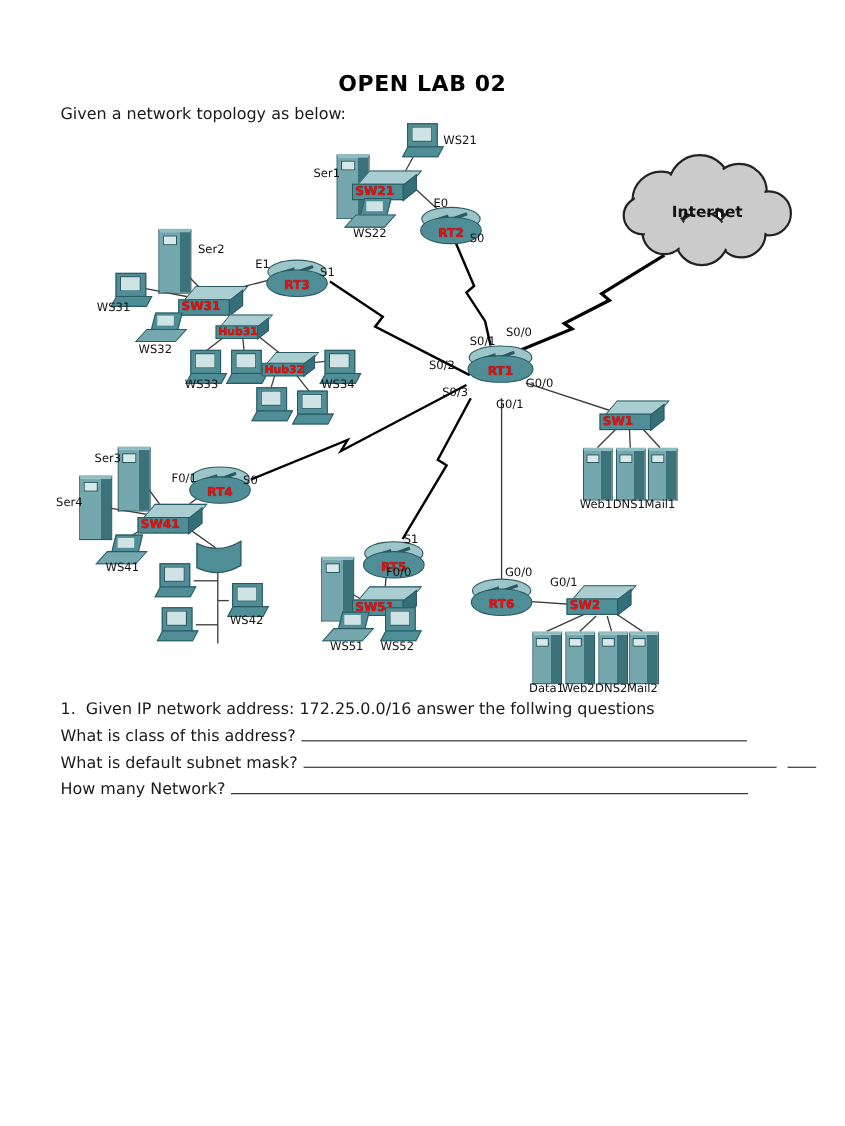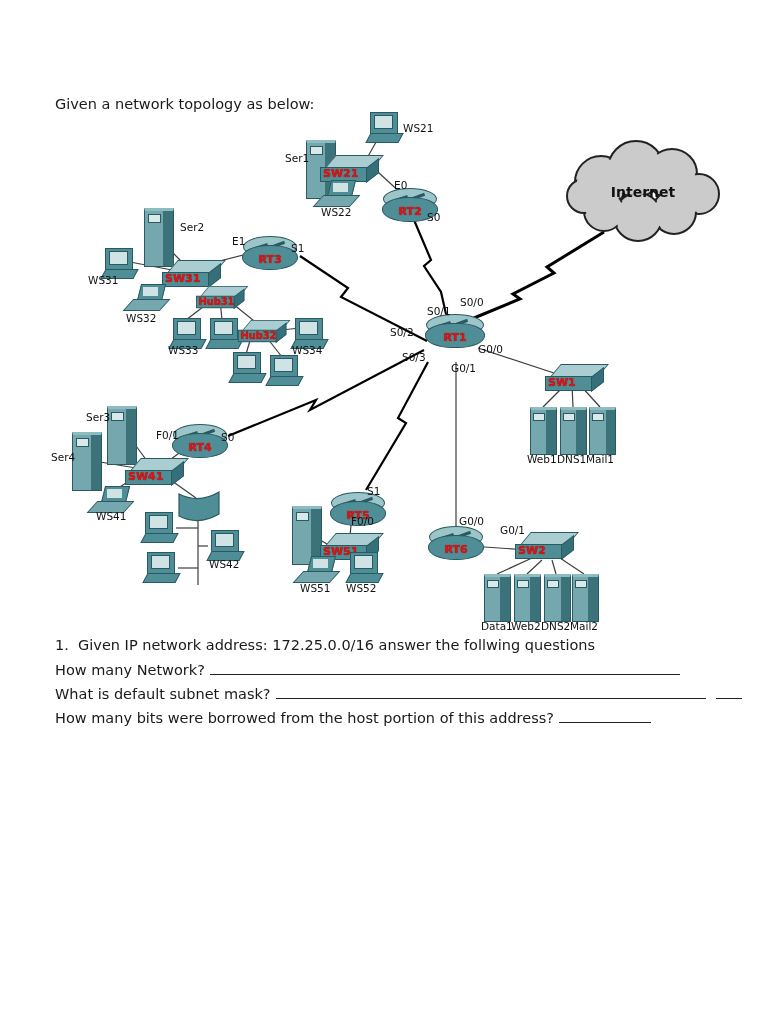--- a/index.html
+++ b/index.html
@@ -60,20 +60,21 @@
           border:1px solid #2a5a61;transform:skewX(-14deg);}
   .lt .si{position:absolute;left:15px;top:3px;width:15px;height:9px;background:#cfe3e4;}
   .lt .kb{position:absolute;left:0;top:15px;width:35px;height:10px;background:#74a8ae;
           border:1px solid #2a5a61;transform:skewX(-42deg);}
 </style>
 </head>
 <body>
 
 <div id="page">
 
+  <div class="title">OPEN LAB 02</div>
   <div class="intro">Given a network topology as below:</div>
 
   <svg class="links" width="768" height="1024" viewBox="0 0 768 1024">
     <g stroke="#3d3d3d" stroke-width="1.2" fill="none">
       <line x1="322" y1="170" x2="360" y2="170"></line>
       <line x1="380" y1="135" x2="366" y2="160"></line>
       <line x1="340" y1="188" x2="358" y2="168"></line>
       <line x1="378" y1="172" x2="404" y2="196"></line>
       <line x1="160" y1="240" x2="188" y2="268"></line>
       <line x1="130" y1="262" x2="172" y2="270"></line>
@@ -369,18 +370,18 @@
   <div class="dev rsv" style="left:514px;top:574px"></div>
   <div class="dev rsv" style="left:544px;top:574px"></div>
   <div class="dev rsv" style="left:572px;top:574px"></div>
   <span class="dlabel" style="left:481px;top:620px">Data1</span>
   <span class="dlabel" style="left:511px;top:620px">Web2</span>
   <span class="dlabel" style="left:541px;top:620px">DNS2</span>
   <span class="dlabel" style="left:570px;top:620px">Mail2</span>
 
   <div class="qblock">
     <div class="qhead">1.  Given IP network address: 172.25.0.0/16 answer the follwing questions</div>
+    <div class="qrow"><span>What is class of this address?</span><span class="blank" style="width:405px"></span></div>
+    <div class="qrow"><span>What is default subnet mask?</span><span class="blank" style="width:430px"></span><span class="blank" style="width:26px;margin-left:10px"></span></div>
     <div class="qrow"><span>How many Network?</span><span class="blank" style="width:470px"></span></div>
-    <div class="qrow"><span>What is default subnet mask?</span><span class="blank" style="width:430px"></span><span class="blank" style="width:26px;margin-left:10px"></span></div>
-    <div class="qrow"><span>How many bits were borrowed from the host portion of this address?</span><span class="blank" style="width:92px"></span></div>
   </div>
 
 </div>
 
 </body></html>

